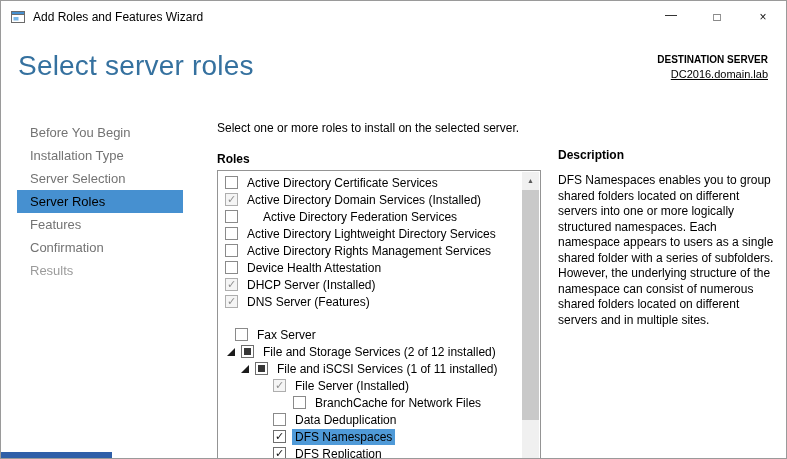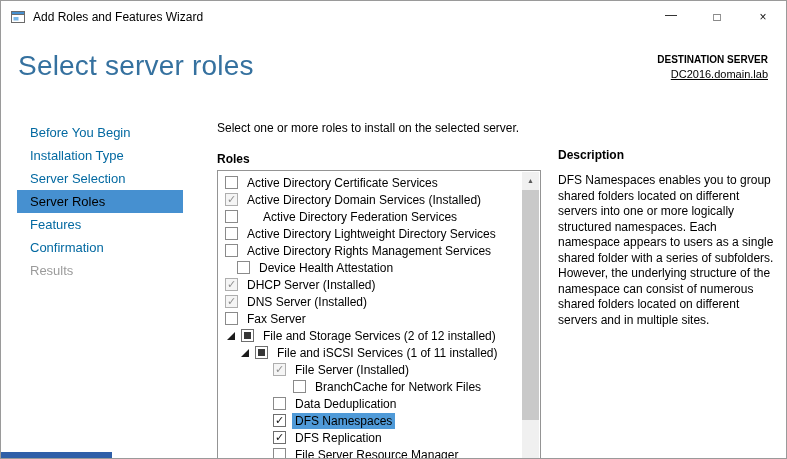--- a/index.html
+++ b/index.html
@@ -23,21 +23,21 @@
   
   .page-title { position:absolute; left:17px; top:49px; font-size:28px;
                 font-weight:400; color:#35719f; letter-spacing:0.2px; }
   .dest { position:absolute; right:18px; top:52px; text-align:right; line-height:1.35; }
   .dest-label { font-size:10px; font-weight:bold; }
   .dest-value { font-size:11px;text-decoration:underline; }
 
   
   .sidebar { position:absolute; left:16px; top:120px; width:166px; }
   .nav-item { height:23px; line-height:23px; padding-left:13px; font-size:13px;
-              color:#0369a1; cursor:pointer; white-space:nowrap; }
+              color:#737373; cursor:pointer; white-space:nowrap; }
   .nav-item.selected { background:#4690d0; color:#000; }
   .nav-item.disabled { color:#9b9b9b; cursor:default; }
 
   
   .instruction { position:absolute; left:216px; top:120px; font-size:12px; }
   .roles-label { position:absolute; left:216px; top:151px; font-size:12px; font-weight:bold; }
   .roles-box { position:absolute; left:216px; top:169px; width:324px; height:310px;
                border:1px solid #949494; background:#fff; }
   .roles-rows { position:absolute; top:3px; left:1px; right:19px; }
   .role-row { height:17px; display:flex; align-items:center; font-size:12px;
@@ -131,33 +131,33 @@
           <span class="role-label">Active Directory Federation Services</span>
         </div>
         <div class="role-row" style="padding-left: 6px;">
           <span class="cb unchecked"></span>
           <span class="role-label">Active Directory Lightweight Directory Services</span>
         </div>
         <div class="role-row" style="padding-left: 6px;">
           <span class="cb unchecked"></span>
           <span class="role-label">Active Directory Rights Management Services</span>
         </div>
-        <div class="role-row" style="padding-left: 18px;">
+        <div class="role-row" style="padding-left: 6px;">
           <span class="cb unchecked"></span>
           <span class="role-label">Device Health Attestation</span>
         </div>
         <div class="role-row" style="padding-left: 6px;">
           <span class="cb installed">✓</span>
           <span class="role-label">DHCP Server (Installed)</span>
         </div>
         <div class="role-row" style="padding-left: 6px;">
           <span class="cb installed">✓</span>
-          <span class="role-label">DNS Server (Installed)</span>
-        </div>
-        <div class="role-row" style="padding-left: 6px;">
+          <span class="role-label">DNS Server (Features)</span>
+        </div>
+        <div class="role-row" style="padding-left: 16px; margin-top: 16px;">
           <span class="cb unchecked"></span>
           <span class="role-label">Fax Server</span>
         </div>
         <div class="role-row" style="padding-left: 6px;">
           <span class="expander"></span>
           <span class="cb partial"></span>
           <span class="role-label">File and Storage Services (2 of 12 installed)</span>
         </div>
         <div class="role-row" style="padding-left: 20px;">
           <span class="expander"></span>

